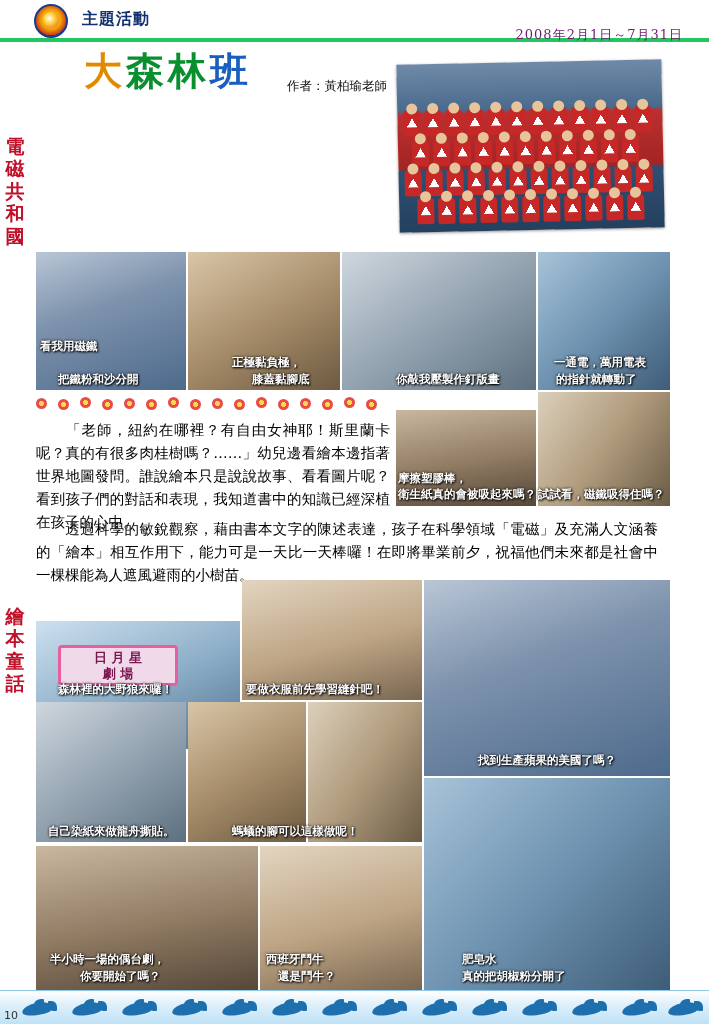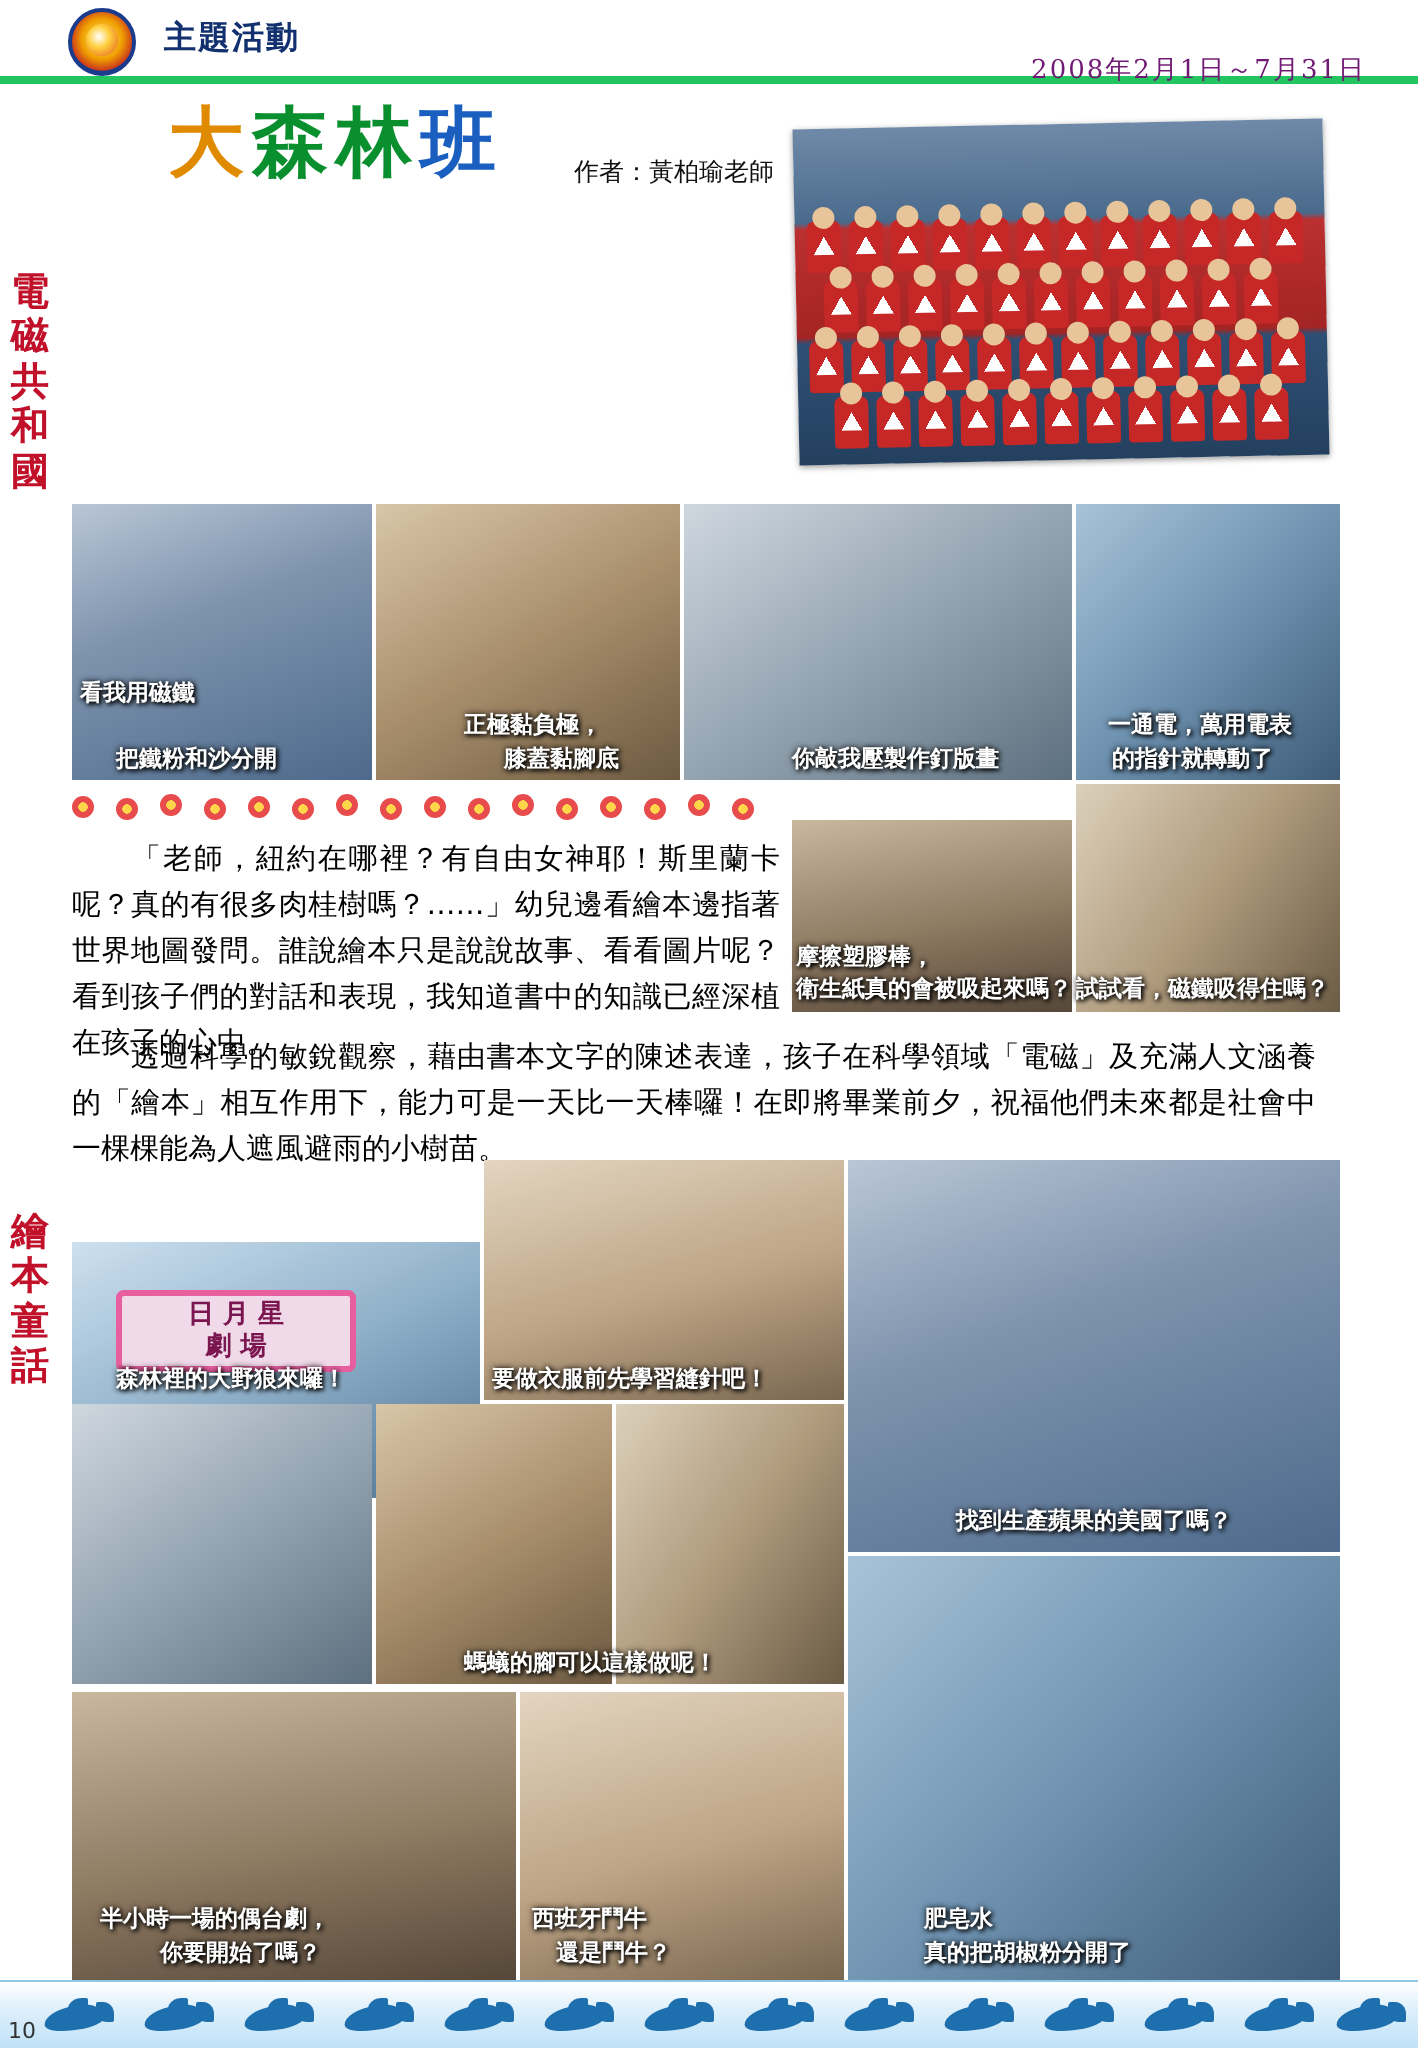--- a/index.html
+++ b/index.html
@@ -391,20 +391,21 @@
 
   <div class="photo ph-h" style="left:242px; top:580px; width:180px; height:120px;"></div>
   <div class="cap" style="left:246px; top:682px; width:180px;">要做衣服前先學習縫針吧！</div>
 
   <div class="photo ph-a" style="left:424px; top:580px; width:246px; height:196px;"></div>
   <div class="cap" style="left:478px; top:753px; width:190px;">找到生產蘋果的美國了嗎？</div>
 
   <div class="photo ph-c" style="left:36px; top:702px; width:150px; height:140px;"></div>
   <div class="photo ph-b" style="left:188px; top:702px; width:118px; height:140px;"></div>
   <div class="photo ph-f" style="left:308px; top:702px; width:114px; height:140px;"></div>
+  <div class="cap" style="left:48px; top:824px; width:230px;">自己染紙來做龍舟撕貼。</div>
   <div class="cap" style="left:232px; top:824px; width:200px;">螞蟻的腳可以這樣做呢！</div>
 
   <div class="photo ph-e" style="left:424px; top:778px; width:246px; height:212px;"></div>
   <div class="cap" style="left:462px; top:952px; width:120px;">肥皂水</div>
   <div class="cap" style="left:462px; top:969px; width:200px;">真的把胡椒粉分開了</div>
 
   <div class="photo ph-d" style="left:36px; top:846px; width:222px; height:144px;"></div>
   <div class="cap" style="left:50px; top:952px; width:210px;">半小時一場的偶台劇，</div>
   <div class="cap" style="left:80px; top:969px; width:180px;">你要開始了嗎？</div>
 

